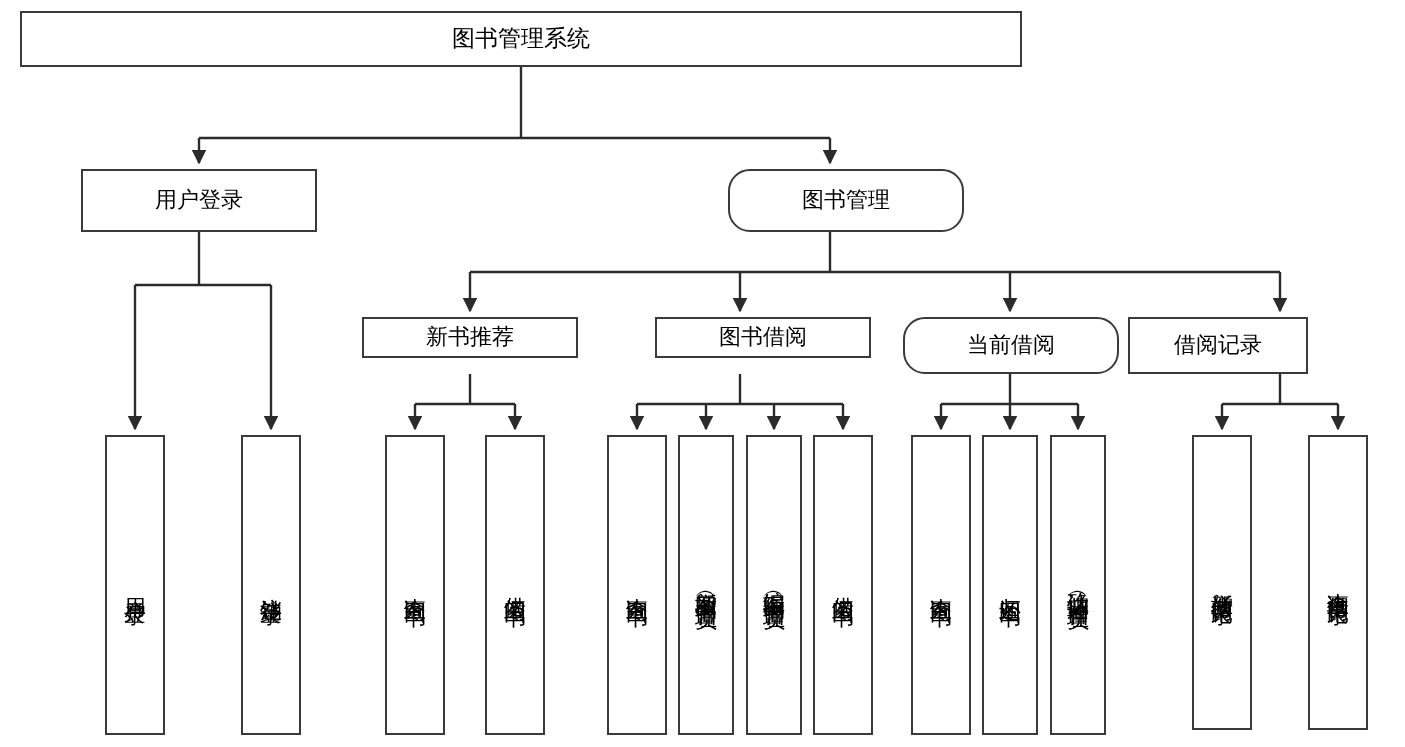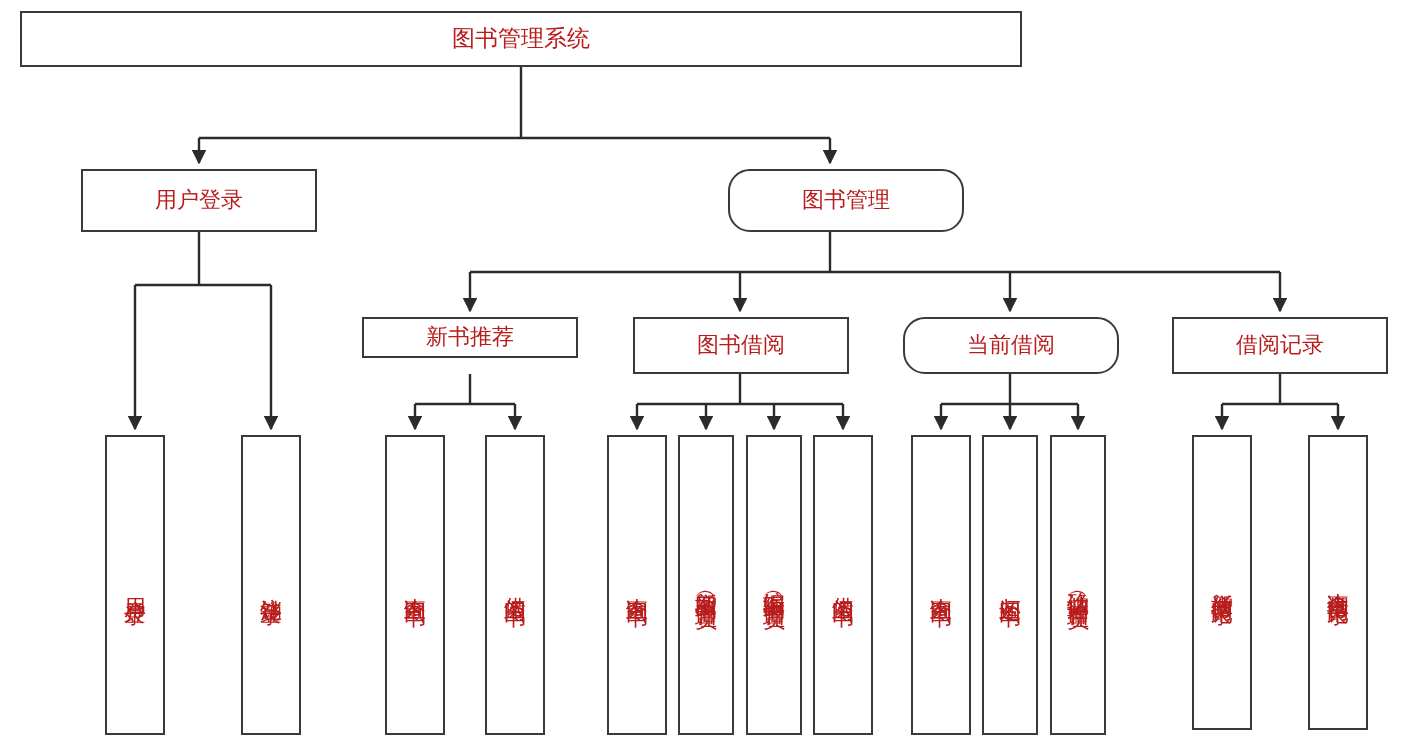--- a/index.html
+++ b/index.html
@@ -30,21 +30,21 @@
     position: absolute;
     box-sizing: border-box;
     background: #ffffff;
     border: 2.2px solid #3a3a3a;
     display: flex;
     align-items: center;
     justify-content: center;
     z-index: 2;
   }
   .node .label {
-    color: #b91c1c;
+    color: #000000;
     line-height: 1.12;
     text-align: center;
     white-space: nowrap;
   }
   
   .node.horiz .label {
     font-size: 22px;
   }
   .node.root .label {
     font-size: 23px;
@@ -136,27 +136,27 @@
   <div class="node horiz" style="left:81px; top:169px; width:236px; height:63px;">
     <span class="label">用户登录</span>
   </div>
   <div class="node horiz" style="left:728px; top:169px; width:236px; height:63px;border-radius:22px;">
     <span class="label">图书管理</span>
   </div>
 
   <div class="node horiz" style="left:362px; top:317px; width:216px; height:41px;">
     <span class="label">新书推荐</span>
   </div>
-  <div class="node horiz" style="left:633px; top:317px; width:216px; height:57px;">
+  <div class="node horiz" style="left:655px; top:317px; width:216px; height:41px;">
     <span class="label">图书借阅</span>
   </div>
   <div class="node horiz" style="left:903px; top:317px; width:216px; height:57px;border-radius:22px;">
     <span class="label">当前借阅</span>
   </div>
-  <div class="node horiz" style="left:1172px; top:317px; width:216px; height:57px;">
+  <div class="node horiz" style="left:1128px; top:317px; width:180px; height:57px;">
     <span class="label">借阅记录</span>
   </div>
 
   <div class="node vert" style="left:105px; top:435px; width:60px; height:300px;">
     <span class="label">用户登录</span>
   </div>
   <div class="node vert" style="left:241px; top:435px; width:60px; height:300px;">
     <span class="label">注销登录</span>
   </div>
 

